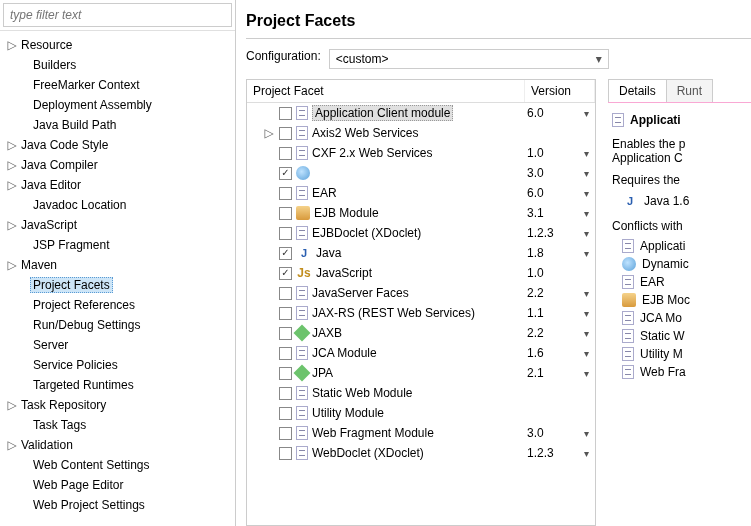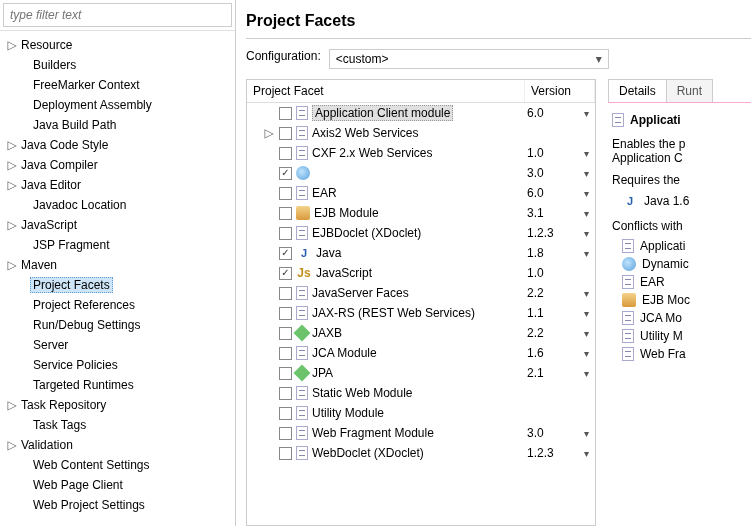--- a/index.html
+++ b/index.html
@@ -149,21 +149,21 @@
         <div class="tree-row collapsible">
           <span class="arrow">▷</span>
           <span class="tree-label">Validation</span>
         </div>
         <div class="tree-row indent1">
           <span class="arrow"></span>
           <span class="tree-label">Web Content Settings</span>
         </div>
         <div class="tree-row indent1">
           <span class="arrow"></span>
-          <span class="tree-label">Web Page Client</span>
+          <span class="tree-label">Web Page Editor</span>
         </div>
         <div class="tree-row indent1">
           <span class="arrow"></span>
           <span class="tree-label">Web Project Settings</span>
         </div>
       </div>
   </div>
 
   <div class="right-pane">
     <div class="title">Project Facets</div>
@@ -436,20 +436,24 @@
               <div class="item">
                 <span class="ficon ejb"></span>
                 <span>EJB Moc</span>
               </div>
               <div class="item">
                 <span class="ficon page"></span>
                 <span>JCA Mo</span>
               </div>
               <div class="item">
                 <span class="ficon page"></span>
+                <span>Static W</span>
+              </div>
+              <div class="item">
+                <span class="ficon page"></span>
                 <span>Utility M</span>
               </div>
               <div class="item">
                 <span class="ficon page"></span>
                 <span>Web Fra</span>
               </div>
             </div>
         </div>
       </div>
     </div>

